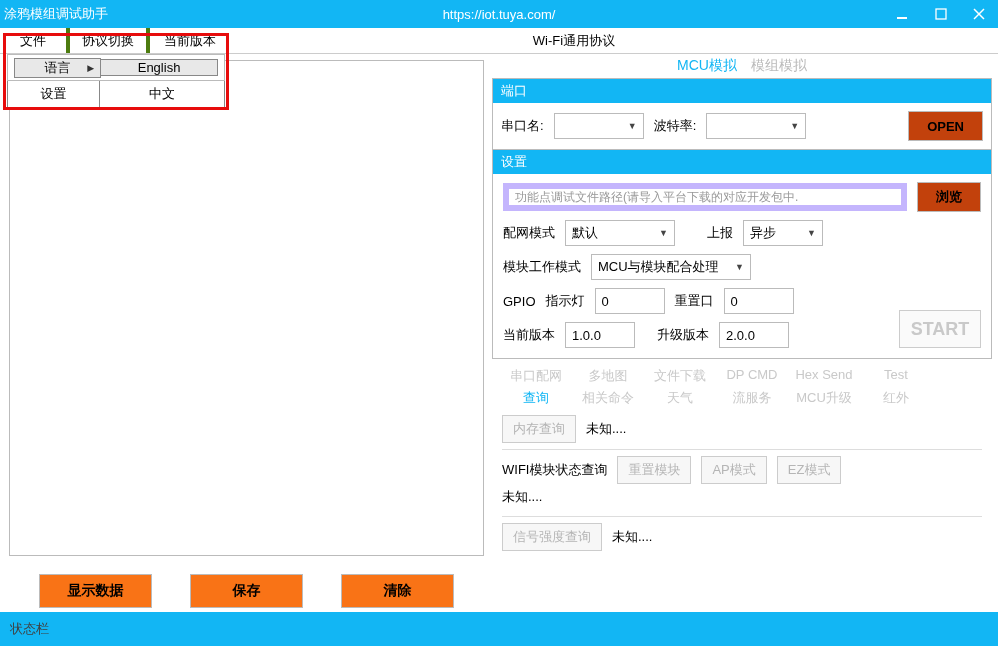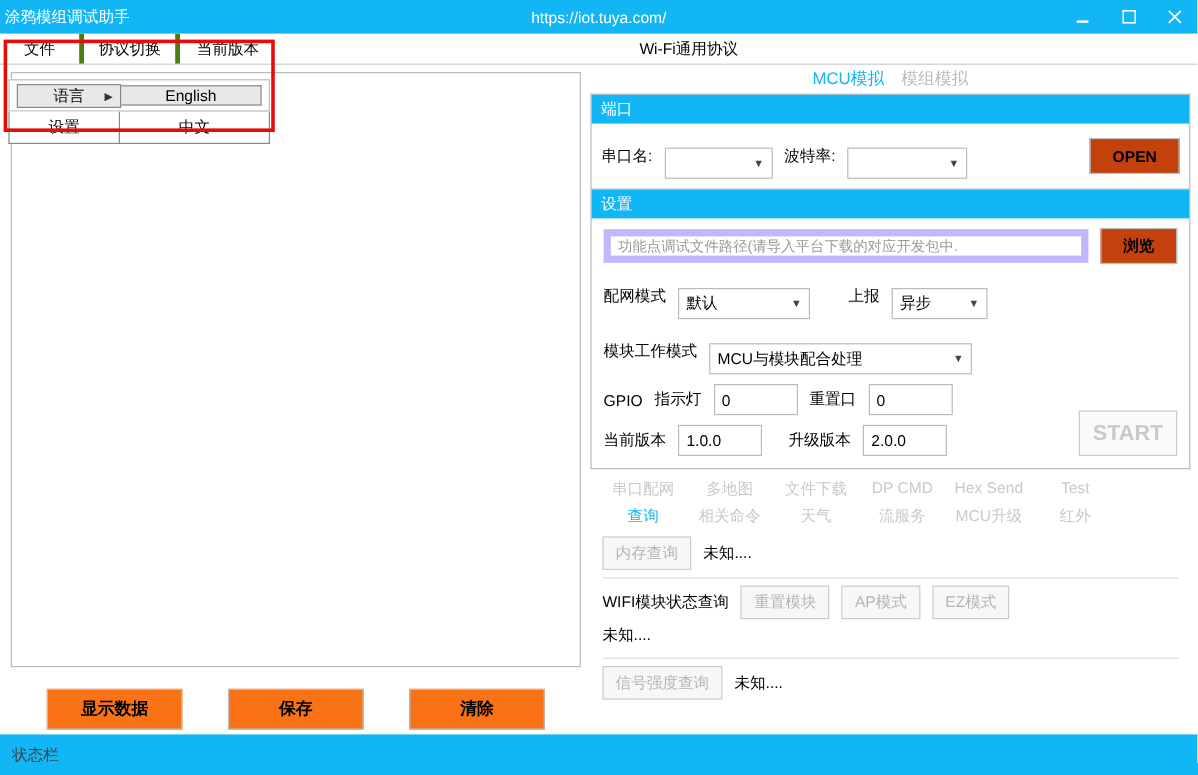--- a/index.html
+++ b/index.html
@@ -37,21 +37,21 @@
 .right-pane { flex:1; padding:0 6px 0 2px; display:flex; flex-direction:column; font-size:13px; }
 .tab-row { height:24px; display:flex; align-items:center; justify-content:center; gap:14px; font-size:14px; }
 .tab-row .tab { cursor:pointer; }
 .tab-row .tab.active { color:#12b6f4; }
 .tab-row .tab.inactive { color:#bbb; }
 
 .panel { border:1px solid #bbb; }
 .panel-head { height:24px; background:#12b6f4; color:#fff; display:flex; align-items:center; padding:0 8px; font-size:13px; }
 .panel-body { padding:8px; display:flex; align-items:center; gap:10px; }
 
-.sel { height:26px; border:1px solid #bbb; background:#fff; display:inline-flex; align-items:center; padding:0 6px; position:relative;margin-top:12px; }
+.sel { height:26px; border:1px solid #bbb; background:#fff; display:inline-flex; align-items:center; padding:0 6px; position:relative; }
 .sel .caret { margin-left:auto; font-size:9px; color:#444; }
 .btn { height:30px; border:1px solid #bbb; background:#c2410c; padding:0 18px; font-weight:bold; display:inline-flex; align-items:center; cursor:pointer; }
 .input-like { height:28px; border:6px solid #c4b5fd; padding:0 6px; display:inline-flex; align-items:center; color:#999; flex:1; font-size:12px; overflow:hidden; white-space:nowrap; }
 .txt-input { height:26px; border:1px solid #bbb; padding:0 6px; display:inline-flex; align-items:center; }
 
 .settings-body { padding:8px 10px 10px 10px; position:relative; }
 .srow { display:flex; align-items:center; gap:10px; margin-top:8px; }
 .srow:first-child { margin-top:0; }
 .lbl { display:inline-block; }
 .start-btn { position:absolute; right:10px; bottom:10px; width:82px; height:38px; border:1px solid #ccc; background:#fafafa; color:#c9c9c9; font-size:18px; font-weight:bold; display:flex; align-items:center; justify-content:center; cursor:pointer; }
@@ -164,21 +164,21 @@
               <span class="caret">▼</span>
             </div>
           <span class="lbl" style="margin-left:22px">上报</span>
           <div class="sel" style="width:80px">
               <span>异步</span>
               <span class="caret">▼</span>
             </div>
         </div>
         <div class="srow">
           <span class="lbl">模块工作模式</span>
-          <div class="sel" style="width:219px">
+          <div class="sel" style="width:160px">
               <span>MCU与模块配合处理</span>
               <span class="caret">▼</span>
             </div>
         </div>
         <div class="srow">
           <span class="lbl">GPIO</span>
           <span class="lbl">指示灯</span>
           <div class="txt-input" style="width:70px">0</div>
           <span class="lbl">重置口</span>
           <div class="txt-input" style="width:70px">0</div>

